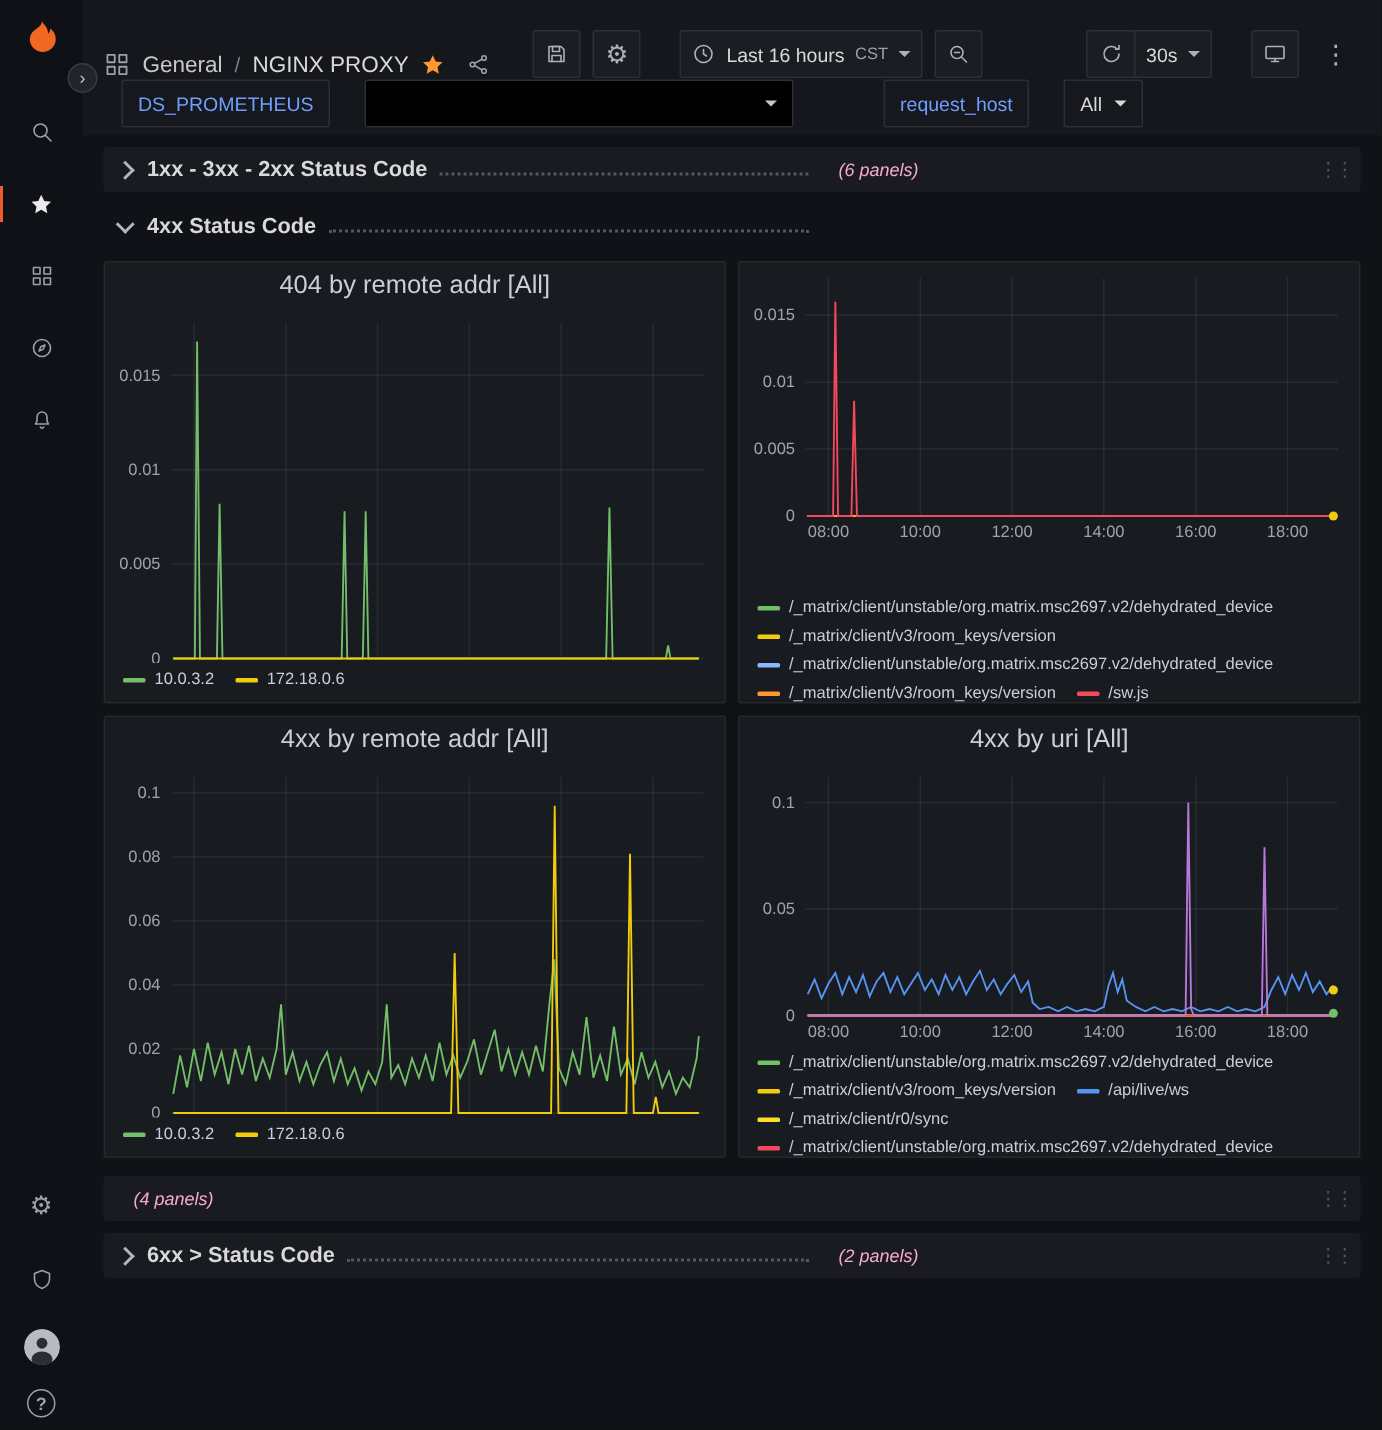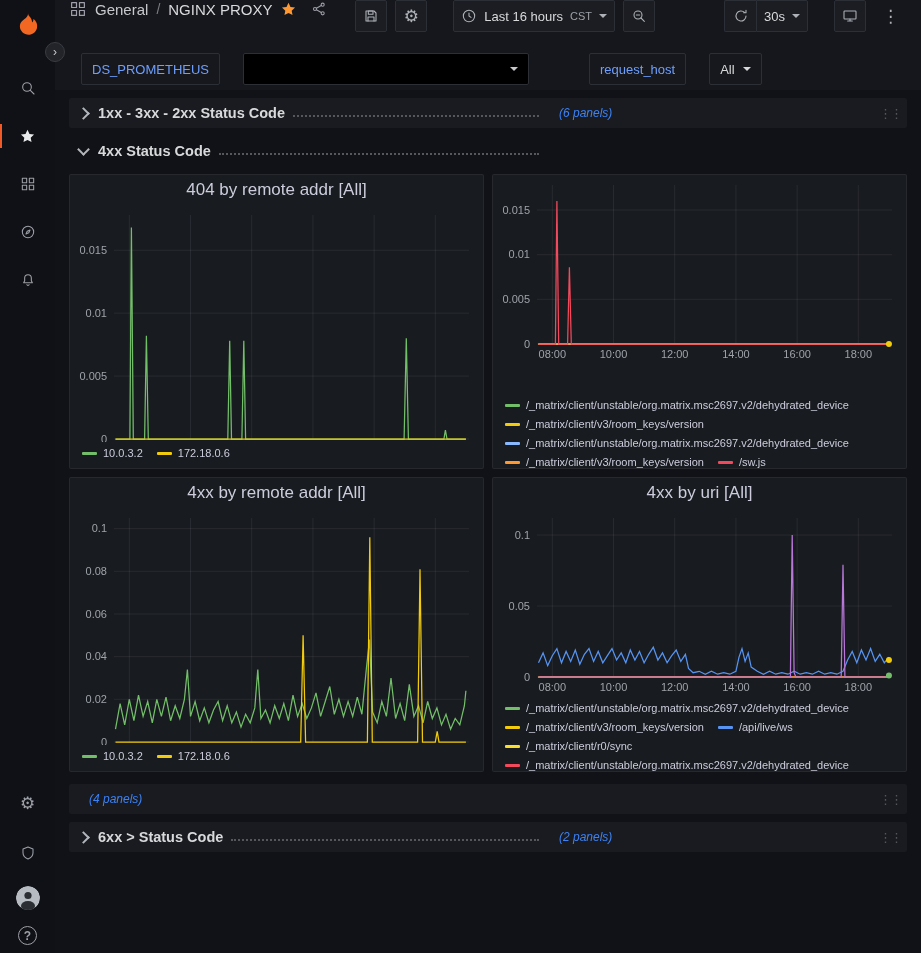--- a/index.html
+++ b/index.html
@@ -37,21 +37,21 @@
     display:flex; align-items:center; justify-content:center; font-size:12px; font-weight:bold; cursor:pointer;
   }
   
   .svgi { stroke:currentColor; fill:none; stroke-width:1.6; stroke-linecap:round; stroke-linejoin:round; width:16px; height:16px; display:block; }
   .svgi.lg { width:18px; height:18px; }
   .char-icon { font-size:17px; line-height:1; color:inherit; }
   .caret { width:0; height:0; border-left:4px solid transparent; border-right:4px solid transparent; border-top:4px solid currentColor; display:inline-block; }
   
   .main { margin-left:55px; }
   .topbar {
-    height:52px; display:flex; align-items:flex-start; padding:0 14px; background:#16171c;
+    height:52px; display:flex; align-items:flex-end; padding:0 14px; background:#16171c;
   }
   .crumb { display:flex; align-items:center; gap:8px; color:#9da0a8; }
   .crumb-sec { color:#c7c8cc; font-size:15px; cursor:pointer; }
   .crumb-sep { color:#7b7e85; font-size:14px; }
   .crumb-title { color:#d8d9da; font-size:15px; font-weight:500; cursor:pointer; }
   .tb-right { margin-left:auto; display:flex; align-items:center; gap:8px; }
   .tb-btn {
     height:32px; min-width:32px; padding:0 7px; display:flex; align-items:center; justify-content:center; gap:7px;
     background:#1b1d22; border:1px solid #2c2f36; border-radius:2px; color:#aeb2b8; cursor:pointer; white-space:nowrap;
   }
@@ -80,21 +80,21 @@
     height:30px; display:flex; align-items:center; padding:0 6px 0 8px; margin-bottom:8px;
     border-radius:2px; cursor:pointer;
   }
   .dash-row.collapsed { background:#191b20; }
   .row-left { display:flex; align-items:center; width:470px; min-width:0; }
   .chev { width:9px; height:9px; border-right:2px solid #b3b6bc; border-bottom:2px solid #b3b6bc; flex:none; margin:0 10px 0 2px; }
   .chev.right { transform:rotate(-45deg); }
   .chev.down  { transform:rotate(45deg); margin-top:-4px; }
   .row-title { color:#d8d9da; font-weight:700; font-size:14.5px; white-space:nowrap; }
   .dots { flex:1; border-bottom:2px dotted #54575d; margin:0 8px; transform:translateY(3px); min-width:10px; }
-  .panel-count { font-style:italic; color:#3b82f6; font-size:12px; margin-left:12px; white-space:nowrap; }
+  .panel-count { font-style:italic; color:#f9a8d4; font-size:12px; margin-left:12px; white-space:nowrap; }
   .drag { margin-left:auto; color:#53565c; font-size:13px; letter-spacing:-2px; cursor:grab; }
   
   .grid { display:grid; grid-template-columns:1fr 1fr; gap:8px; margin:2px 0 12px 0; }
   .panel {
     background:#181b1f; border:1px solid rgba(204,204,220,0.08); border-radius:2px;
     height:295px; display:flex; flex-direction:column; overflow:hidden;
   }
   .panel-header { height:30px; flex:none; display:flex; align-items:center; justify-content:center;
     color:#ccccdc; font-size:17px; font-weight:500; cursor:pointer; }
   .chart { flex:1 1 auto; min-height:0; position:relative; overflow:hidden; }

